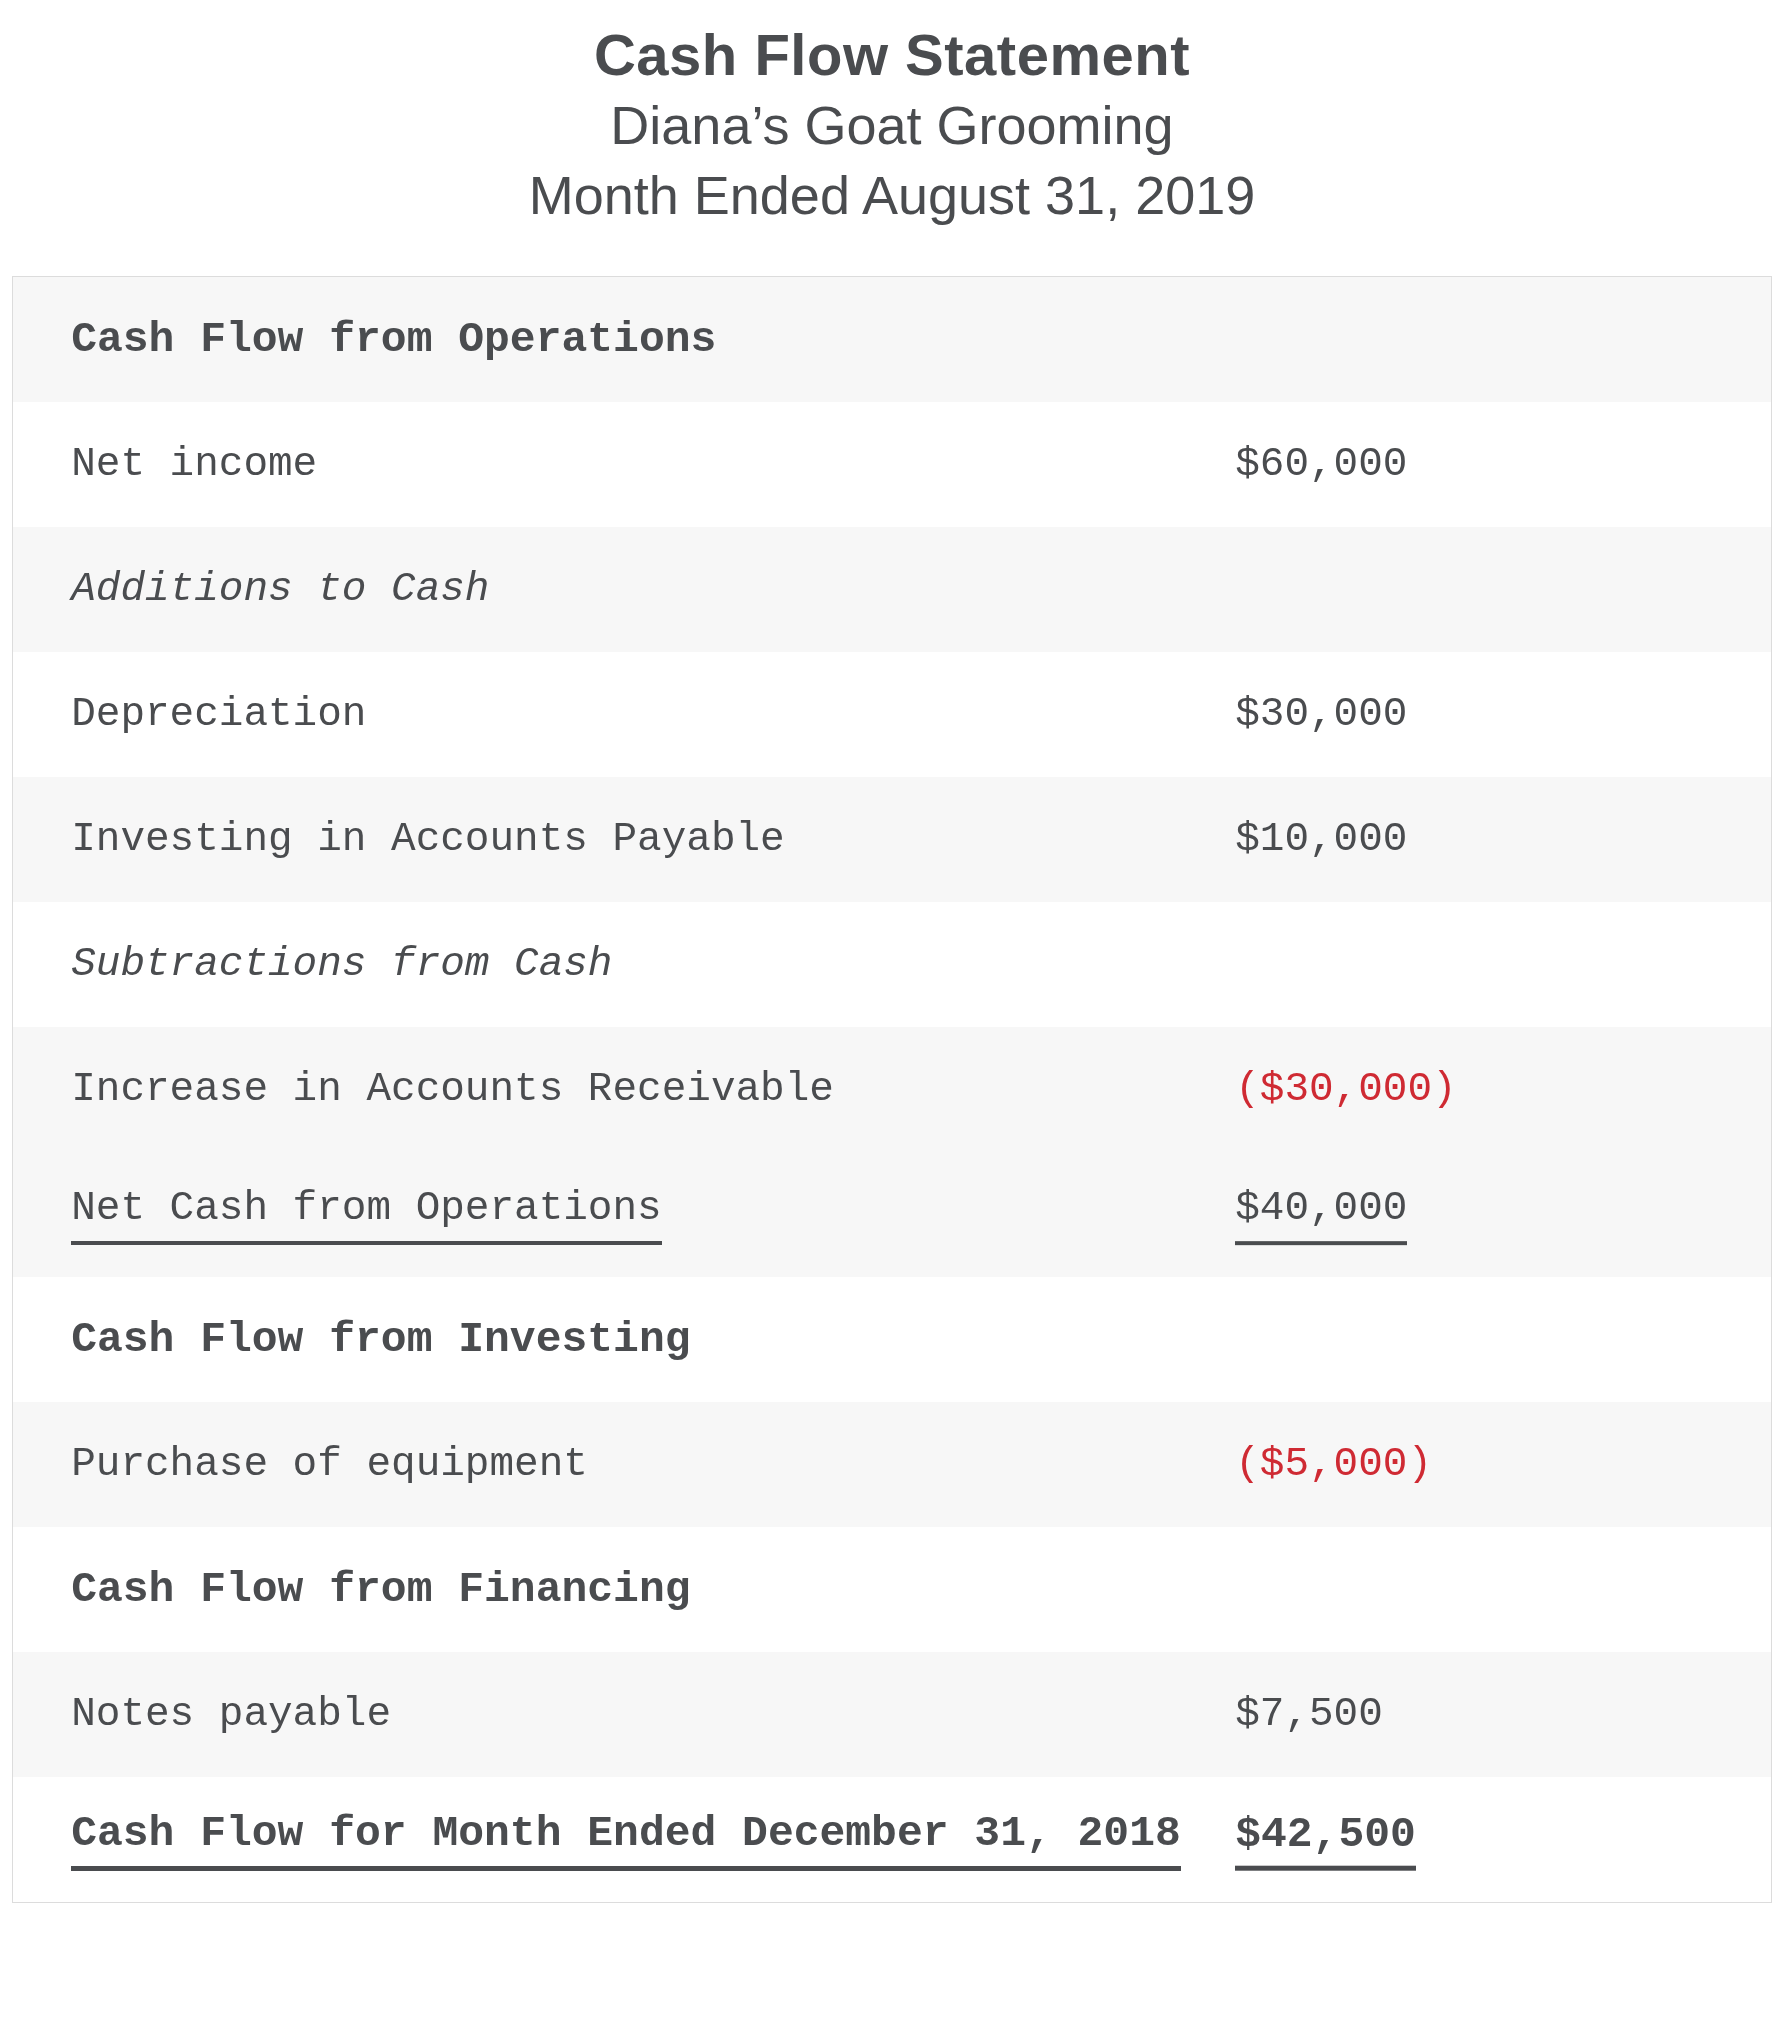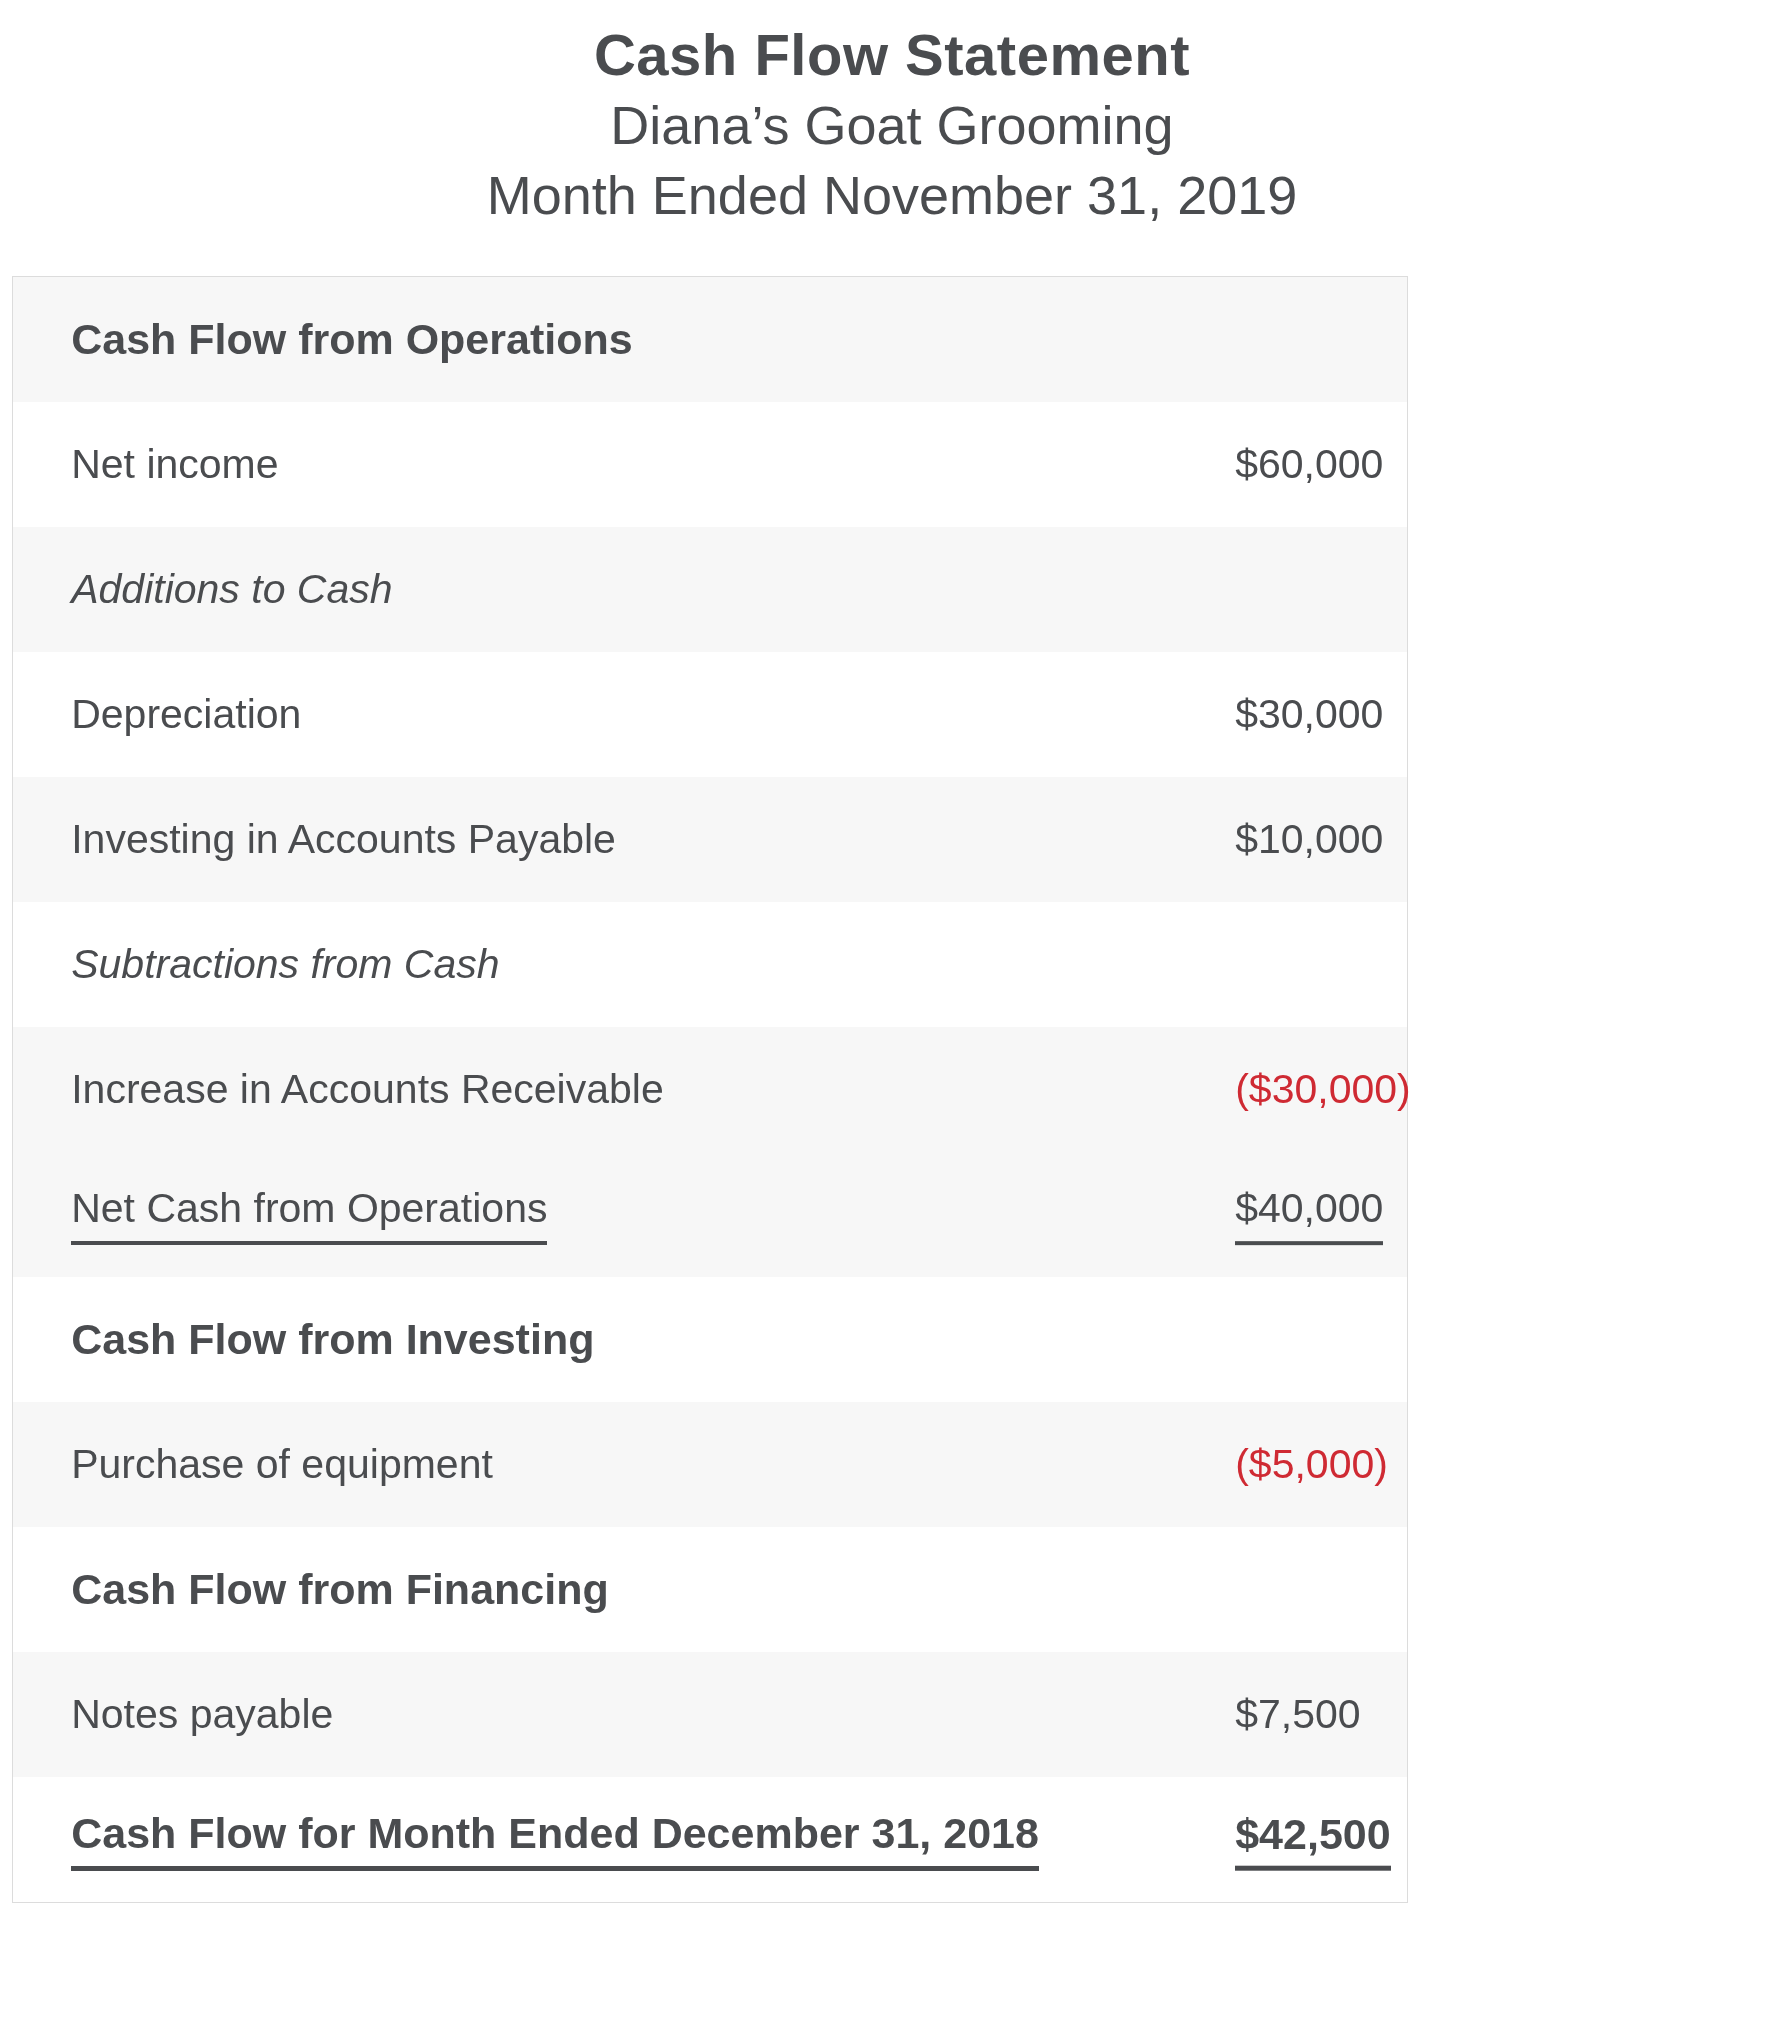--- a/index.html
+++ b/index.html
@@ -31,23 +31,24 @@
     color:var(--text);
   }
   .subtitle{
     font-size:54px;
     font-weight:400;
     line-height:70px;
     color:var(--text);
   }
   .statement{
     margin:46px 12.2px 0 12.2px;
-    width:1396px;
+    width:1760px;
     border:1.9px solid var(--border);
     background:var(--row-white);
+    font-family:Liberation Mono, monospace;
   }
   .row{
     height:125px;
     position:relative;
     display:flex;
     align-items:center;
     background:var(--row-white);
   }
   .row.alt{background:var(--row-alt);}
   .label{
@@ -80,21 +81,21 @@
     border-bottom:5.6px solid currentColor;
   }
   .value.negative{color:var(--negative);}
 </style>
 </head>
 <body>
 
 <div class="header">
   <div class="title">Cash Flow Statement</div>
   <div class="subtitle">Diana’s Goat Grooming</div>
-  <div class="subtitle">Month Ended November 31, 2019</div>
+  <div class="subtitle">Month Ended August 31, 2019</div>
 </div>
 
 <div class="statement">
     <div class="row section alt">
       <div class="label"><span class="txt">Cash Flow from Operations</span></div>
       <div class="value"><span class="txt"></span></div>
     </div>
     <div class="row item">
       <div class="label"><span class="txt">Net income</span></div>
       <div class="value"><span class="txt">$60,000</span></div>

